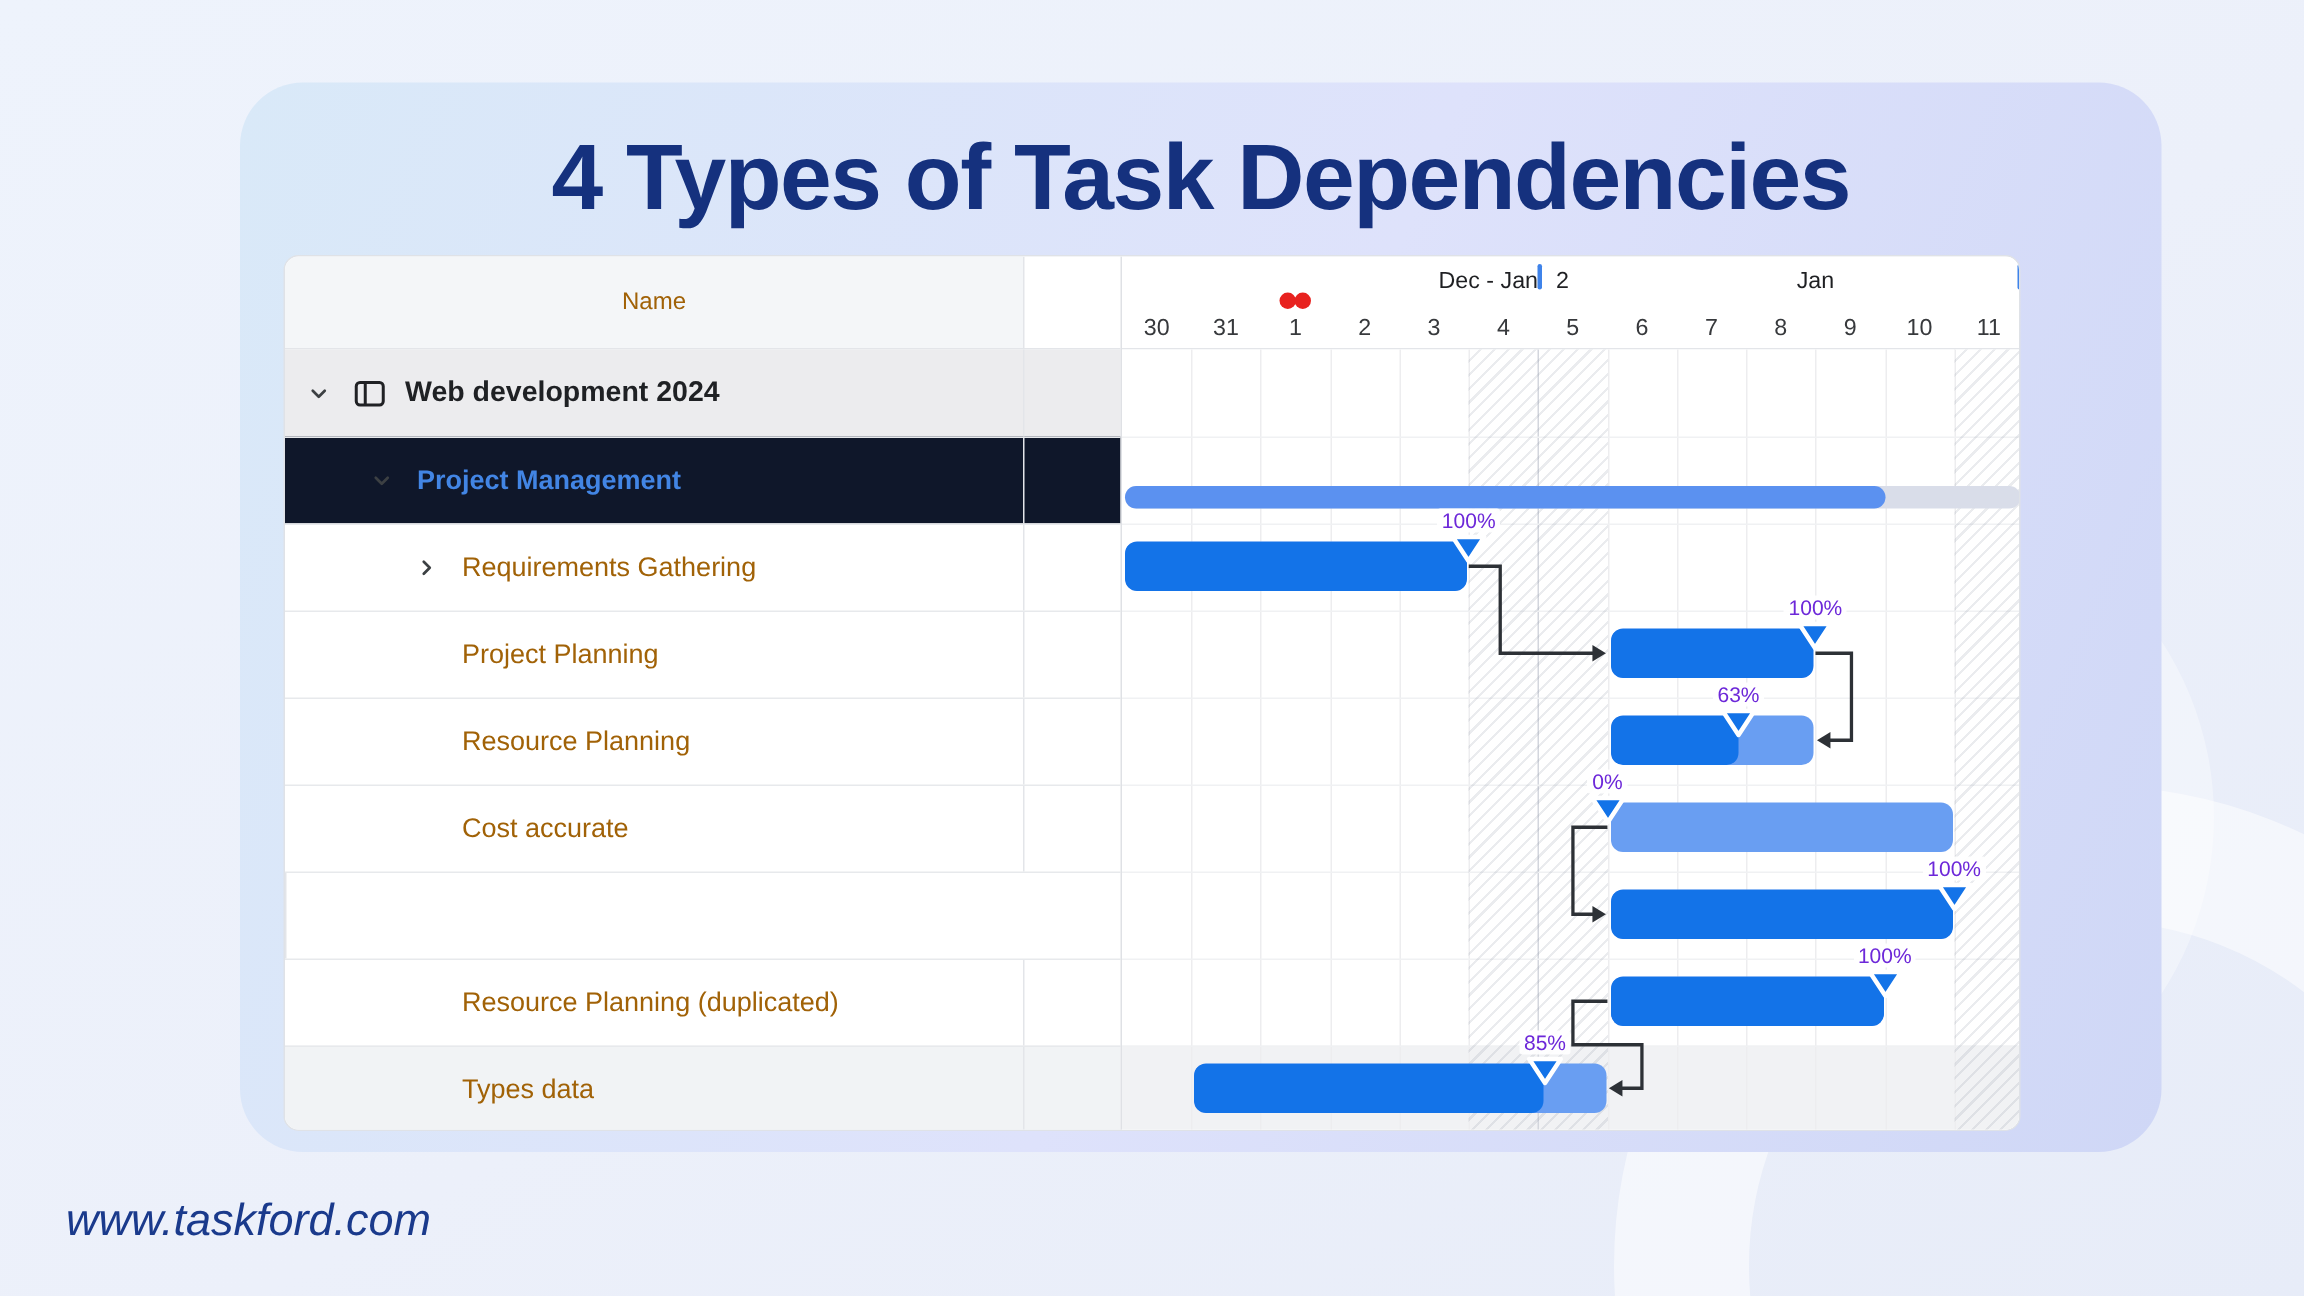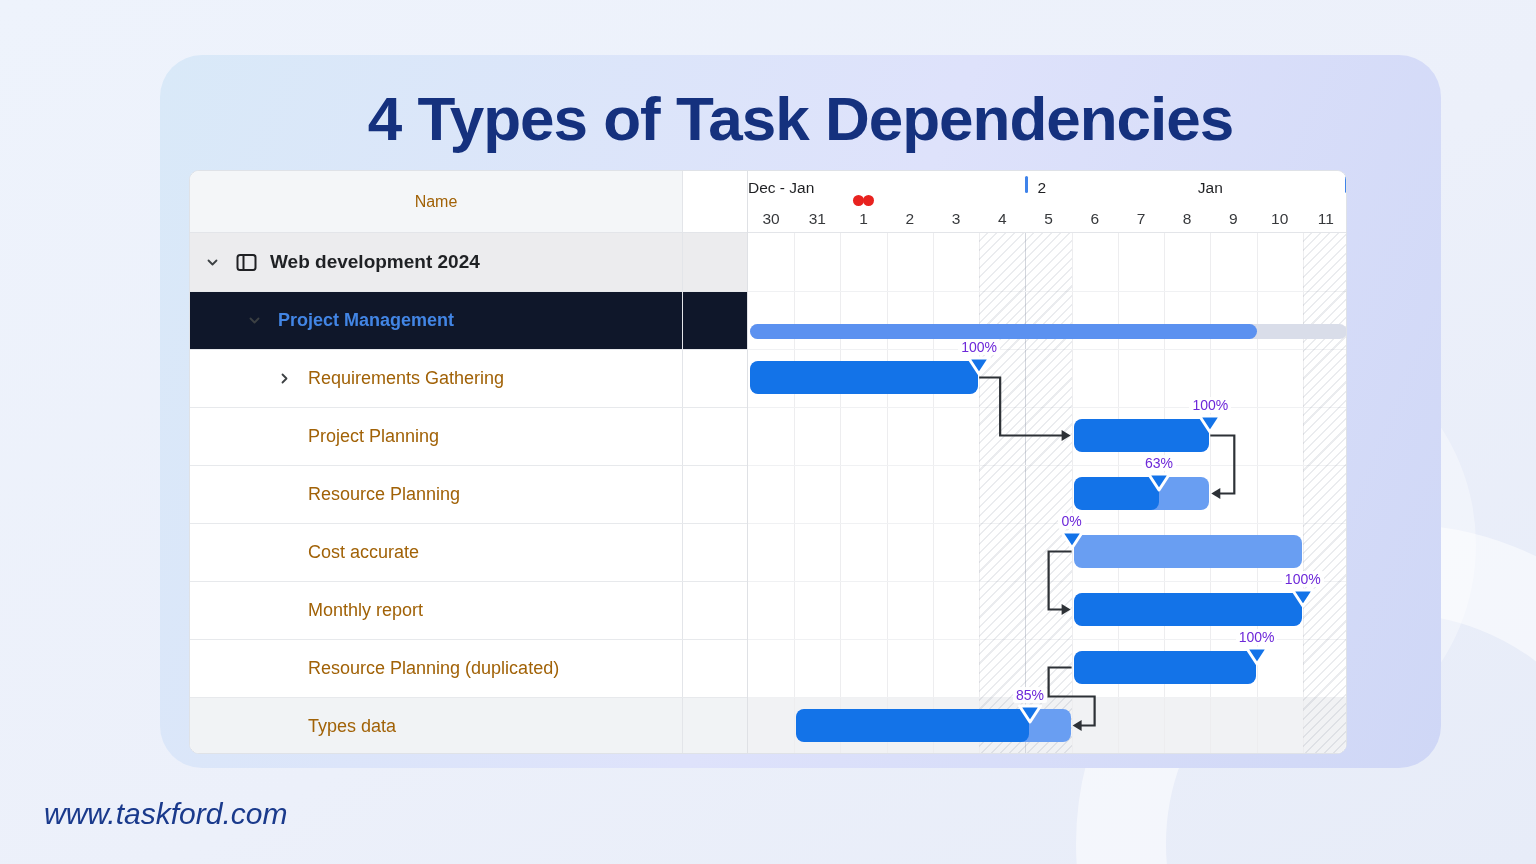--- a/index.html
+++ b/index.html
@@ -131,24 +131,20 @@
               <div class="extra-cell"></div>
             </div>
             <div class="t-row">
               <div class="name-cell lvl2">
                 <div class="chev"></div>
                 <div class="t-label task">Cost accurate</div>
               </div>
               <div class="extra-cell"></div>
             </div>
             <div class="t-row">
-              <div class="name-cell lvl2">
-                <div class="chev"></div>
-                <div class="t-label task">Monthly report</div>
-              </div>
               <div class="extra-cell"></div>
             </div>
             <div class="t-row">
               <div class="name-cell lvl2">
                 <div class="chev"></div>
                 <div class="t-label task">Resource Planning (duplicated)</div>
               </div>
               <div class="extra-cell"></div>
             </div>
             <div class="t-row hl">
@@ -156,21 +152,21 @@
                 <div class="chev"></div>
                 <div class="t-label task">Types data</div>
               </div>
               <div class="extra-cell"></div>
             </div>
           </div>
       </div>
 
       <div class="chart">
         <div class="chead">
-            <div class="wk-label" style="left: 0px; width: 277.385px; text-align: left;">Dec - Jan</div>
+            <div class="wk-label" style="left: 0px; width: 277.385px; text-align: right;">Dec - Jan</div>
             <div class="wk-label" style="left: 289.385px;">2</div>
             <div class="wk-label" style="left: 323.615px; width: 277.385px; text-align: center;">Jan</div>
             <div class="wk-tick" style="left: 277.385px; background: rgb(63, 131, 234);"></div>
             <div class="wk-tick" style="left: 597px; background: rgb(63, 131, 234);"></div>
             <div class="day-label" style="left: 0px; width: 46.2308px;">30</div>
             <div class="day-label" style="left: 46.2308px; width: 46.2308px;">31</div>
             <div class="day-label" style="left: 92.4615px; width: 46.2308px;">1</div>
             <div class="day-label" style="left: 138.692px; width: 46.2308px;">2</div>
             <div class="day-label" style="left: 184.923px; width: 46.2308px;">3</div>
             <div class="day-label" style="left: 231.154px; width: 46.2308px;">4</div>

